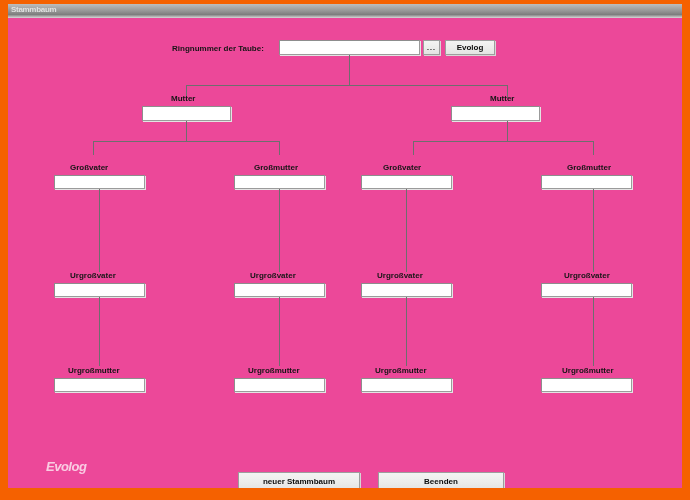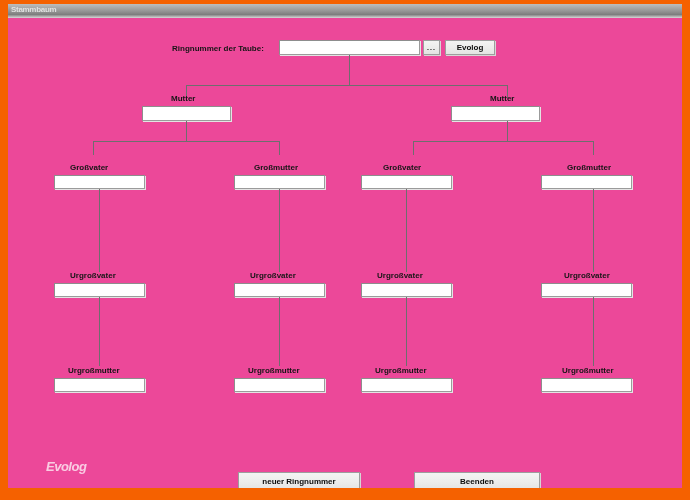--- a/index.html
+++ b/index.html
@@ -215,18 +215,18 @@
 
       <div class="label" style="left:367px; top:348px;">Urgroßmutter</div>
       <input class="textbox" type="text" style="left: 353px; top: 360px; width: 91px; height: 14px; font-size: 9px; padding: 0px 3px;" value="">
 
       <div class="label" style="left:554px; top:348px;">Urgroßmutter</div>
       <input class="textbox" type="text" style="left: 533px; top: 360px; width: 91px; height: 14px; font-size: 9px; padding: 0px 3px;" value="">
 
       <div id="watermark">Evolog</div>
 
       <div class="btn" style="left:99px;  top:454px; width:122px; height:19px;margin-top:39px;">Drucken</div>
-      <div class="btn" style="left:230px; top:454px; width:122px; height:19px;">neuer Ringnummer</div>
-      <div class="btn" style="left:370px; top:454px; width:126px; height:19px;margin-left:36px;">Beenden</div>
+      <div class="btn" style="left:230px; top:454px; width:122px; height:19px;">neuer Stammbaum</div>
+      <div class="btn" style="left:370px; top:454px; width:126px; height:19px;">Beenden</div>
 
     </div>
   </div>
 </div>
 
 </body></html>

